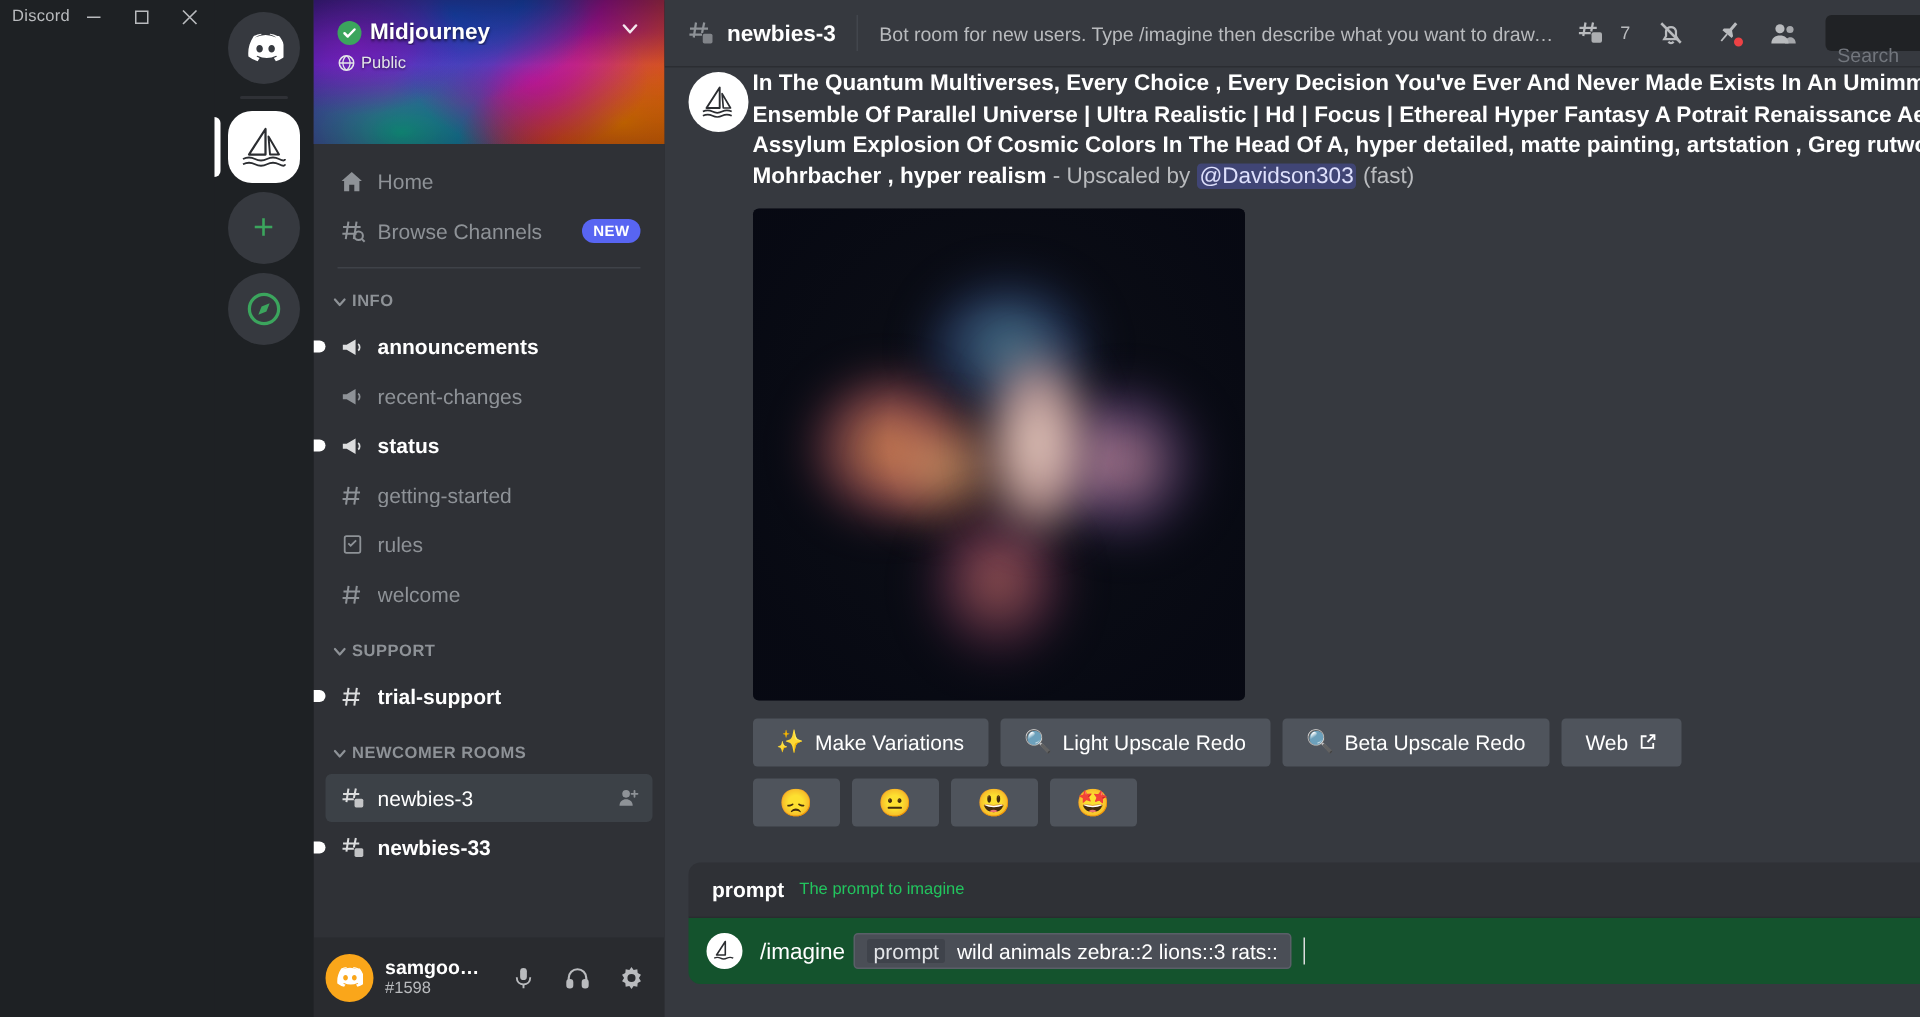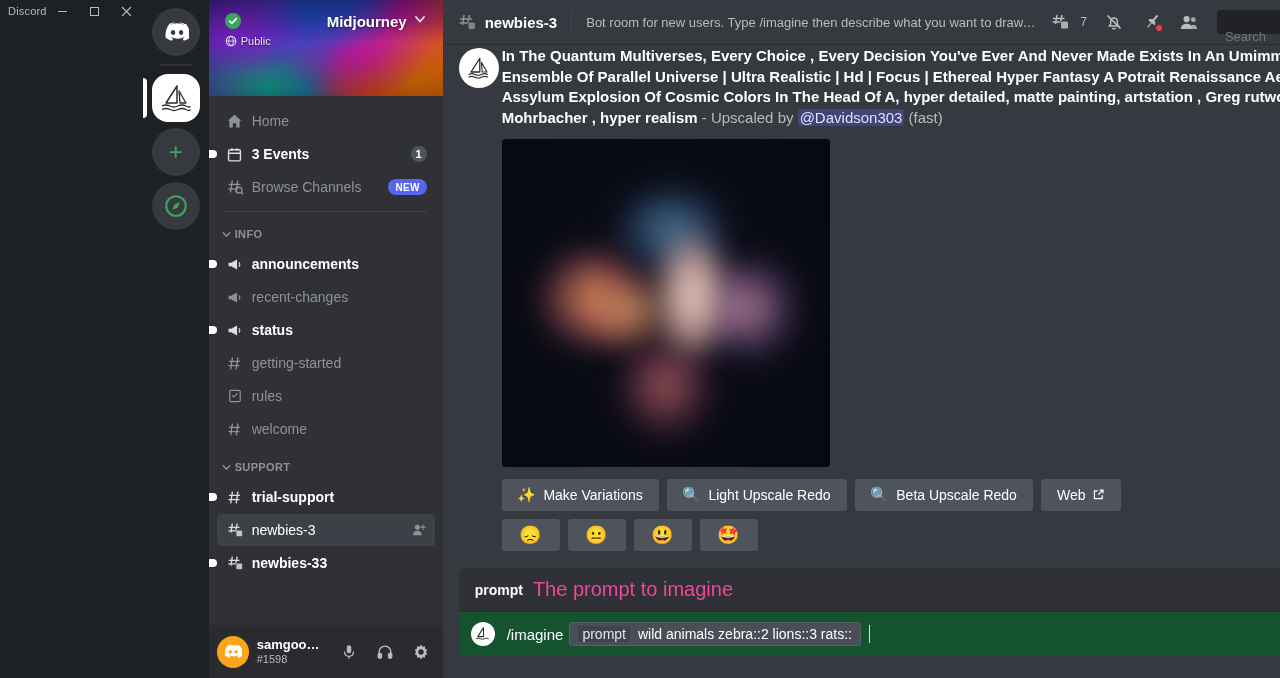--- a/index.html
+++ b/index.html
@@ -50,21 +50,21 @@
   .rail-sep { width: 32px; height: 2px; background: #2f3136; border-radius: 1px; margin: 2px 0; }
 
   
   .sidebar {
     width: 234px; flex: 0 0 234px; background: #2f3136;
     display: flex; flex-direction: column; min-height: 0;
   }
   .guild-header {
     height: 96px; position: relative; overflow: hidden;
     padding: 12px 16px; display: flex; flex-direction: column; justify-content: flex-start;
-    cursor: pointer; flex: 0 0 96px; text-align: right;
+    cursor: pointer; flex: 0 0 96px;
   }
   .guild-banner {
     position: absolute; inset: 0;
     background:
       radial-gradient(120px 80px at 12% 30%, #7b2bbd 0%, transparent 60%),
       radial-gradient(140px 90px at 40% 10%, #2a58c9 0%, transparent 65%),
       radial-gradient(130px 80px at 62% 55%, #c2249c 0%, transparent 60%),
       radial-gradient(150px 100px at 88% 85%, #f08a1e 0%, transparent 62%),
       radial-gradient(120px 70px at 72% 95%, #e03b2c 0%, transparent 60%),
       radial-gradient(160px 90px at 25% 92%, #2fb3a0 0%, transparent 62%),
@@ -209,21 +209,21 @@
     display: flex; align-items: center; justify-content: center; font-size: 18px; cursor: pointer;
   }
 
   
   .composer-wrap { padding: 0 16px 22px; position: relative; flex: 0 0 auto; }
   .slash-hint {
     background: #2f3136; border-radius: 8px 8px 0 0; padding: 10px 16px;
     display: flex; align-items: center; gap: 10px; border-bottom: 1px solid #292b2f;
   }
   .slash-hint .key { font-size: 14px; font-weight: bold; color: #fff; }
-  .slash-hint .desc { font-size: 20px; color: #ec4899; }
+  .slash-hint .desc { font-size: 11px; color: #22c55e; }
   .composer {
     background: #14532d; border-radius: 0 0 8px 8px; min-height: 44px;
     display: flex; align-items: center; gap: 12px; padding: 0 16px 0 12px;
   }
   .comp-avatar { width: 24px; height: 24px; border-radius: 50%; flex: 0 0 24px;
     background: #fff; display: flex; align-items: center; justify-content: center; overflow: hidden; }
   .comp-field { flex: 1; display: flex; align-items: center; gap: 6px; min-width: 0; position: relative; height: 44px; }
   .cmd-name { font-size: 15px; color: #fff; font-weight: 500; }
   .arg-pill {
     display: flex; align-items: center; gap: 8px; background: #4a4e56;
@@ -329,31 +329,20 @@
 
         <div class="nav-row">
           <span class="icon-slot">
             <svg width="17" height="17" viewBox="0 0 20 20" fill="currentColor">
                 <path d="M10 2 L18 9 H16 V17 H12 V12 H8 V17 H4 V9 H2 Z"></path>
               </svg>
           </span>
           <span class="label">Home</span>
         </div>
 
-        <div class="nav-row unread">
-          <span class="unread-dot"></span>
-          <span class="icon-slot">
-            <svg width="17" height="17" viewBox="0 0 20 20" fill="none" stroke="currentColor" stroke-width="1.7">
-              <rect x="3" y="4.5" width="14" height="13" rx="2"></rect>
-                <path d="M3 8.5 H17 M7 2.5 V5.5 M13 2.5 V5.5"></path>
-            </svg>
-          </span>
-          <span class="label">3 Events</span>
-          <span class="badge-count">1</span>
-        </div>
 
         <div class="nav-row">
           <span class="icon-slot">
             <svg width="18" height="18" viewBox="0 0 20 20" fill="none" stroke="currentColor" stroke-width="1.5">
               <path d="M7 3 L5 16 M13 3 L11 16 M3 7 H16 M2.5 12 H13"></path>
                 <circle cx="14.5" cy="13.5" r="3.2"></circle>
                 <path d="M17 16 L19 18"></path>
             </svg>
           </span>
           <span class="label">Browse Channels</span>
@@ -439,20 +428,26 @@
         <div class="nav-row unread">
           <span class="unread-dot"></span>
           <span class="icon-slot">
             <svg width="17" height="17" viewBox="0 0 20 20" fill="none" stroke="currentColor" stroke-width="1.6">
                 <path d="M7.5 3 L5.5 17 M14 3 L12 17 M3.5 7.5 H16.5 M2.8 12.5 H15.8"></path>
               </svg>
           </span>
           <span class="label">trial-support</span>
         </div>
 
+        <div class="cat-row">
+          <svg width="11" height="11" viewBox="0 0 12 12">
+              <path d="M2.5 4 L6 8 L9.5 4" stroke="currentColor" stroke-width="1.6" fill="none" stroke-linecap="round" stroke-linejoin="round"></path>
+            </svg>
+          <span>NEWCOMER ROOMS</span>
+        </div>
 
         <div class="nav-row selected">
           <span class="icon-slot">
             <svg width="18" height="18" viewBox="0 0 20 20" fill="none" stroke="currentColor" stroke-width="1.5">
               <path d="M7 3 L5.5 13 M12.5 3 L11 10 M3 7 H15 M2.6 11 H11"></path>
               <rect x="11.5" y="10.5" width="6.5" height="6.5" rx="1.2" fill="currentColor" stroke="none" opacity=".85"></rect>
             </svg>
           </span>
           <span class="label">newbies-3</span>
           <span class="add-person">

